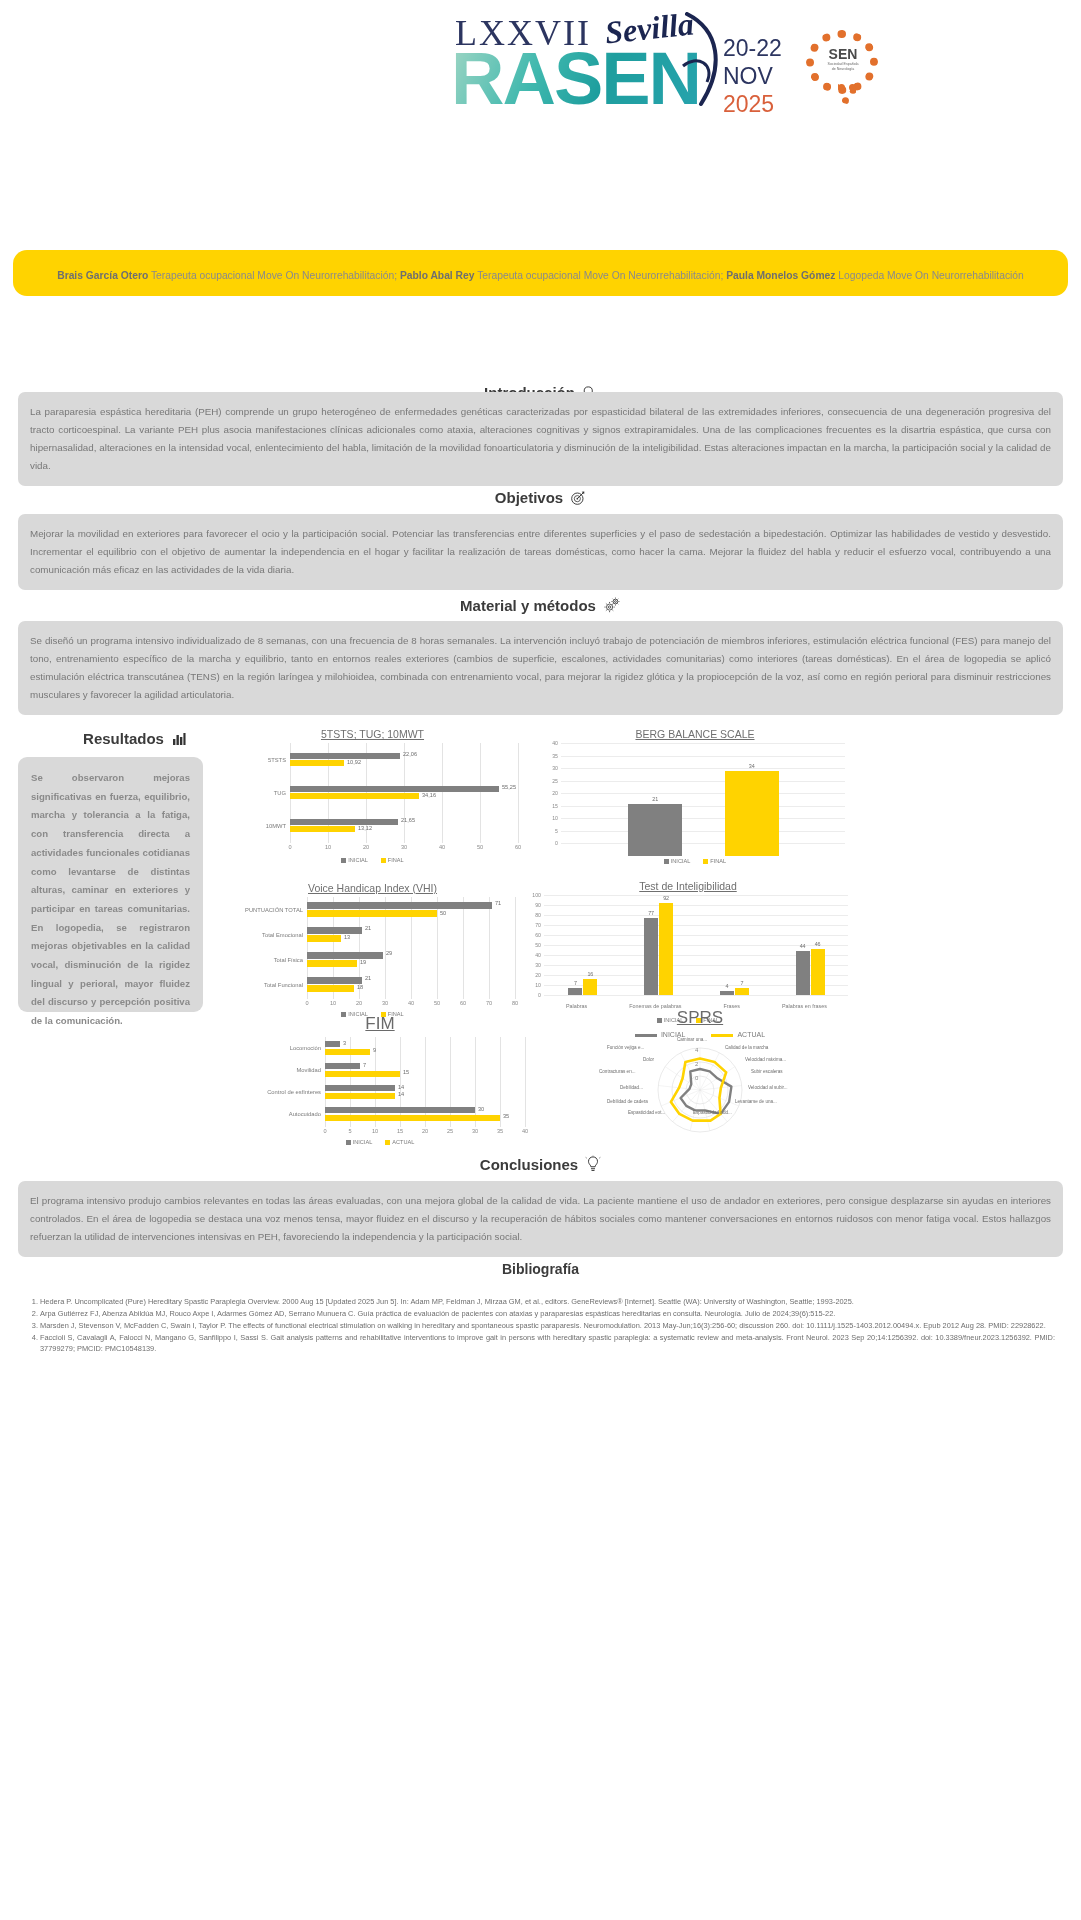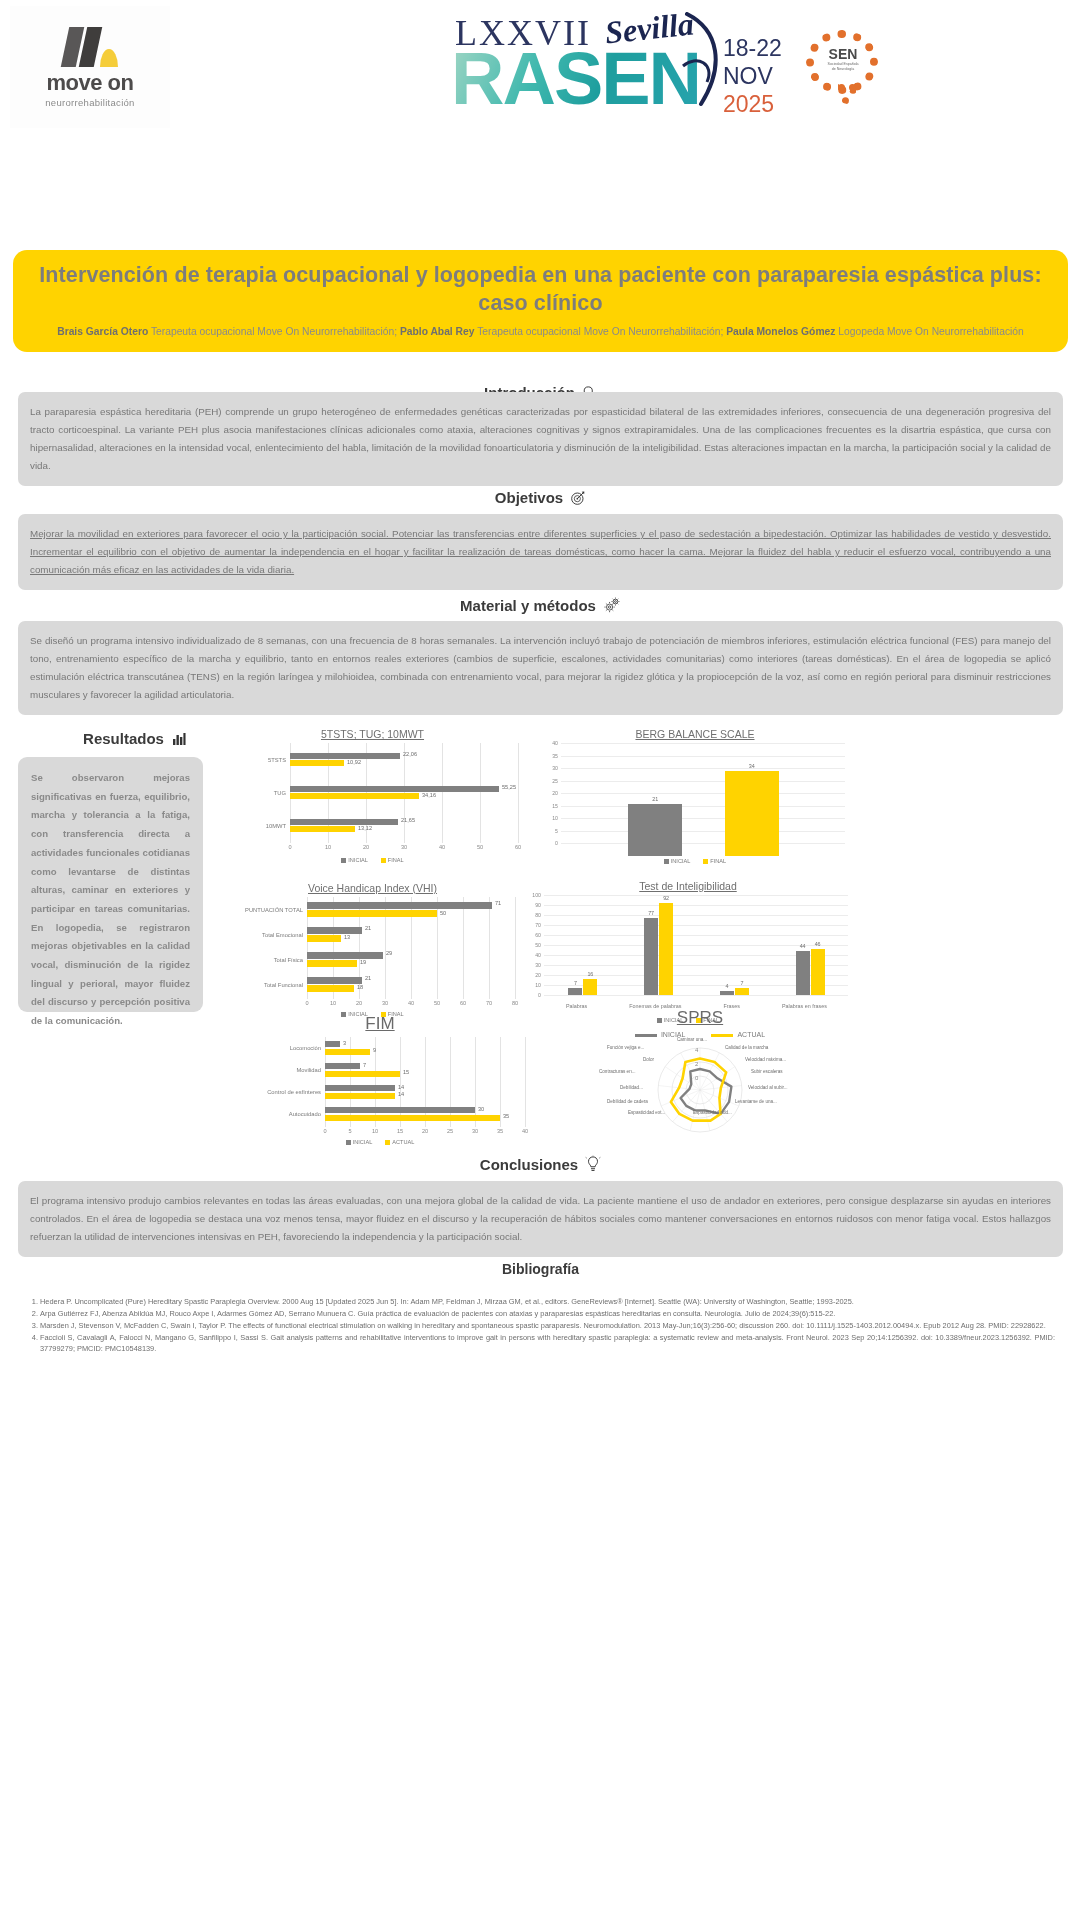--- a/index.html
+++ b/index.html
@@ -81,21 +81,21 @@
 
   .gbox {
     background:#d9d9d9; border-radius:7px; padding:11px 12px;
     font-size:9.8px; line-height:1.85; color:#787878; text-align:justify;
   }
 
   
   #introHead { position:absolute; left:13px; top:384px; width:1055px; }
   #introBox  { position:absolute; left:18px; top:392px; width:1045px; }
   #objHead   { position:absolute; left:13px; top:489px; width:1055px; }
-  #objBox    { position:absolute; left:18px; top:514px; width:1045px;text-decoration:underline; }
+  #objBox    { position:absolute; left:18px; top:514px; width:1045px; }
   #matHead   { position:absolute; left:13px; top:596px; width:1055px; }
   #matBox    { position:absolute; left:18px; top:621px; width:1045px; }
 
   #resHead   { position:absolute; left:55px; top:730px; width:160px; }
   #resBox    { position:absolute; left:18px; top:757px; width:185px; height:255px;
                background:#d9d9d9; border-radius:9px; padding:12px 13px;
                font-size:9.6px; line-height:1.95; color:#8a8a8a; text-align:justify;
                font-weight:bold; }
 
   #concHead  { position:absolute; left:13px; top:1155px; width:1055px; }
@@ -151,58 +151,48 @@
            font-size:5.4px; color:#7b7b7b; }
 
   
   .radar-lbl { position:absolute; font-size:4.6px; color:#6e6e6e; white-space:nowrap; }
 </style>
 </head>
 <body>
 
 <div class="header">
 
-  <div class="logo-moveon">
-    <div class="mo-mark">
-      <div class="b1"></div>
-        <div class="b2"></div>
-        <div class="dot"></div>
-    </div>
-    <div class="mo-name">move on</div>
-    <div class="mo-sub">neurorrehabilitación</div>
-  </div>
 
   <div class="logo-rasen">
     <div class="rasen-lxxvii">LXXVII</div>
     <div class="rasen-big">RASEN</div>
     <div class="rasen-sevilla">Sevilla</div>
     <svg class="rasen-swoosh" viewBox="0 0 48 96">
       <path d="M6 2 C38 18, 44 54, 20 92" stroke="#1b2550" stroke-width="4" fill="none" stroke-linecap="round"></path>
       <path d="M2 54 C16 42, 34 52, 26 70" stroke="#1b2550" stroke-width="3" fill="none"></path>
     </svg>
     <div class="rasen-date">
-      <div>18-22</div>
+      <div>20-22</div>
       <div>NOV</div>
       <div class="rasen-year">2025</div>
     </div>
   </div>
 
   <div class="logo-sen">
     <div class="sen-ring"></div>
     <div class="sen-tail"></div>
     <div class="sen-txt">
       <span>SEN</span>
       <small>Sociedad Española</small>
       <small>de Neurología</small>
     </div>
   </div>
 </div>
 
 <div class="title-box">
-  <div class="title-main">Intervención de terapia ocupacional y logopedia en una paciente con paraparesia espástica plus: caso clínico</div>
   <div class="authors">
     <b>Brais García Otero</b>
     <span>Terapeuta ocupacional Move On Neurorrehabilitación;</span>
     <b>Pablo Abal Rey</b>
     <span>Terapeuta ocupacional Move On Neurorrehabilitación;</span>
     <b>Paula Monelos Gómez</b>
     <span>Logopeda Move On Neurorrehabilitación</span>
   </div>
 </div>
 

